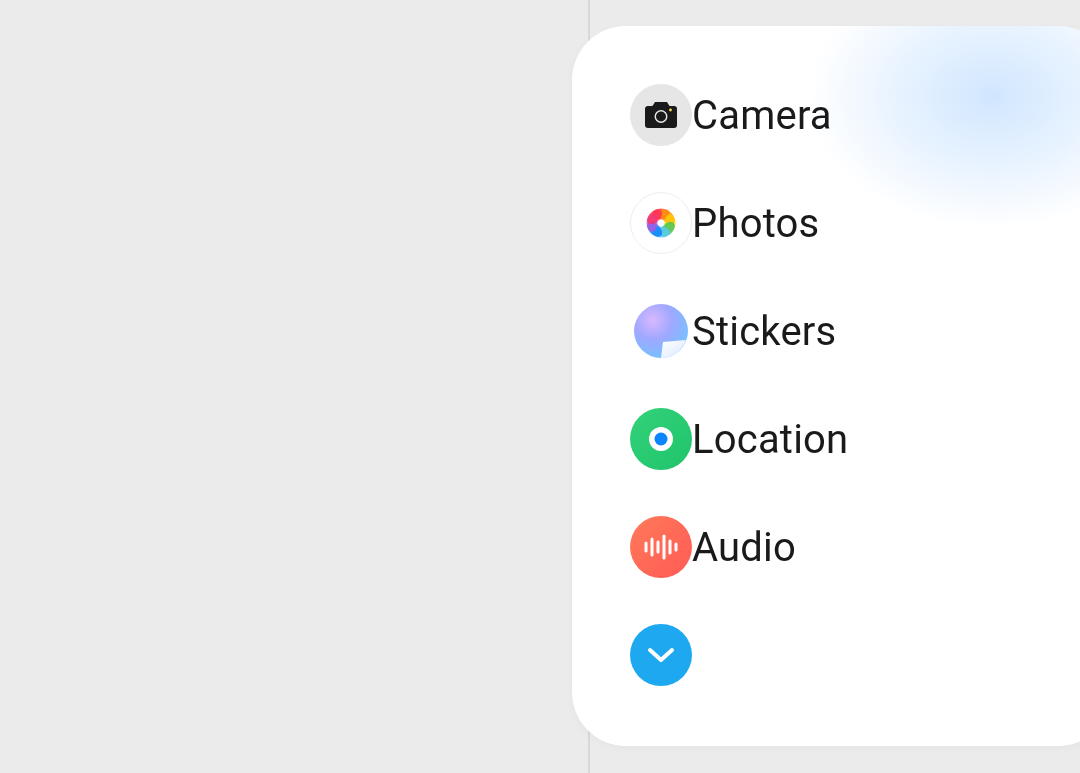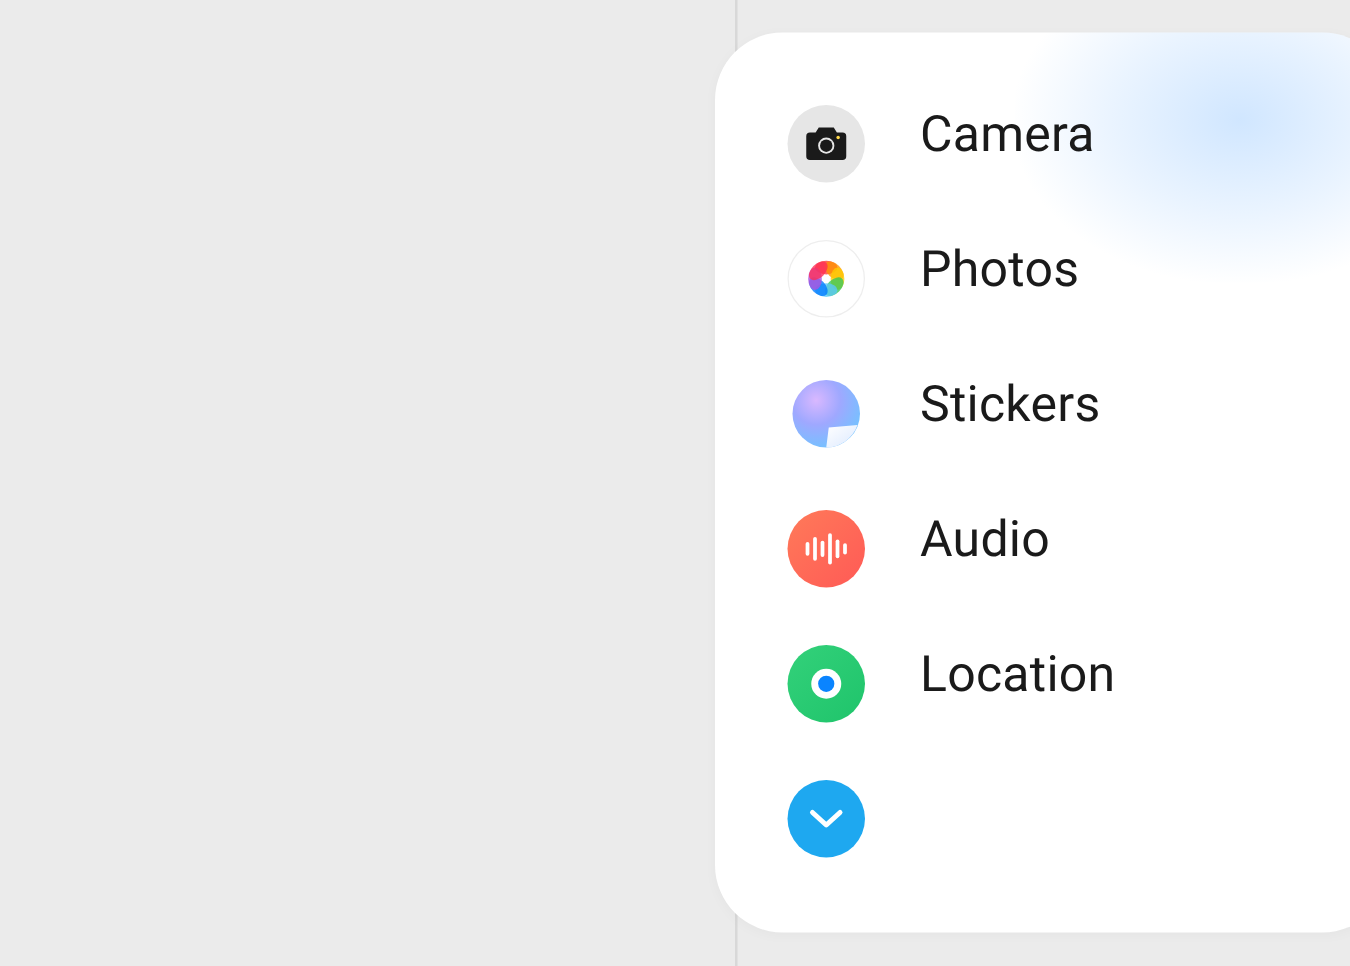--- a/index.html
+++ b/index.html
@@ -46,21 +46,21 @@
     .menu {
       position: absolute;
       top: 58px;
       left: 58px;
       display: flex;
       flex-direction: column;
       gap: 46px;
     }
     .menu-item {
       display: flex;
-      gap: 44px;
+      align-items: center;
       cursor: pointer;
     }
     .icon-circle {
       width: 62px;
       height: 62px;
       border-radius: 50%;
       display: flex;
       align-items: center;
       justify-content: center;
       flex-shrink: 0;
@@ -151,46 +151,46 @@
             </linearGradient>
           </defs>
           <circle cx="31" cy="31" r="27" fill="url(#stickerGrad)"></circle>
           <path d="M31 58 A27 27 0 0 0 56 40 L33 42 Z" fill="url(#foldGrad)"></path>
         </svg>
       </div>
       <span class="menu-label">Stickers</span>
     </div>
 
     <div class="menu-item">
+      <div class="icon-circle location-bg">
+        <svg width="34" height="34" viewBox="0 0 34 34">
+          <circle cx="17" cy="17" r="12" fill="#ffffff"></circle>
+          <circle cx="17" cy="17" r="6.5" fill="#0a84ff"></circle>
+        </svg>
+      </div>
+      <span class="menu-label">Location</span>
+    </div>
+
+    <div class="menu-item">
       <div class="icon-circle audio-bg">
         <svg width="36" height="28" viewBox="0 0 36 28">
           <g stroke="#ffffff" stroke-width="3" stroke-linecap="round">
             <line x1="3" y1="10" x2="3" y2="18"></line>
             <line x1="9" y1="6" x2="9" y2="22"></line>
             <line x1="15" y1="9" x2="15" y2="19"></line>
             <line x1="21" y1="3" x2="21" y2="25"></line>
             <line x1="27" y1="8" x2="27" y2="20"></line>
             <line x1="33" y1="11" x2="33" y2="17"></line>
           </g>
         </svg>
       </div>
       <span class="menu-label">Audio</span>
     </div>
 
     <div class="menu-item">
-      <div class="icon-circle location-bg">
-        <svg width="34" height="34" viewBox="0 0 34 34">
-          <circle cx="17" cy="17" r="12" fill="#ffffff"></circle>
-          <circle cx="17" cy="17" r="6.5" fill="#0a84ff"></circle>
-        </svg>
-      </div>
-      <span class="menu-label">Location</span>
-    </div>
-
-    <div class="menu-item">
       <div class="icon-circle more-bg">
         <svg width="28" height="18" viewBox="0 0 28 18">
           <path d="M3 4 L14 14 L25 4" stroke="#ffffff" stroke-width="4" stroke-linecap="round" stroke-linejoin="round" fill="none"></path>
         </svg>
       </div>
     </div>
 
   </div>
 </div>
 

